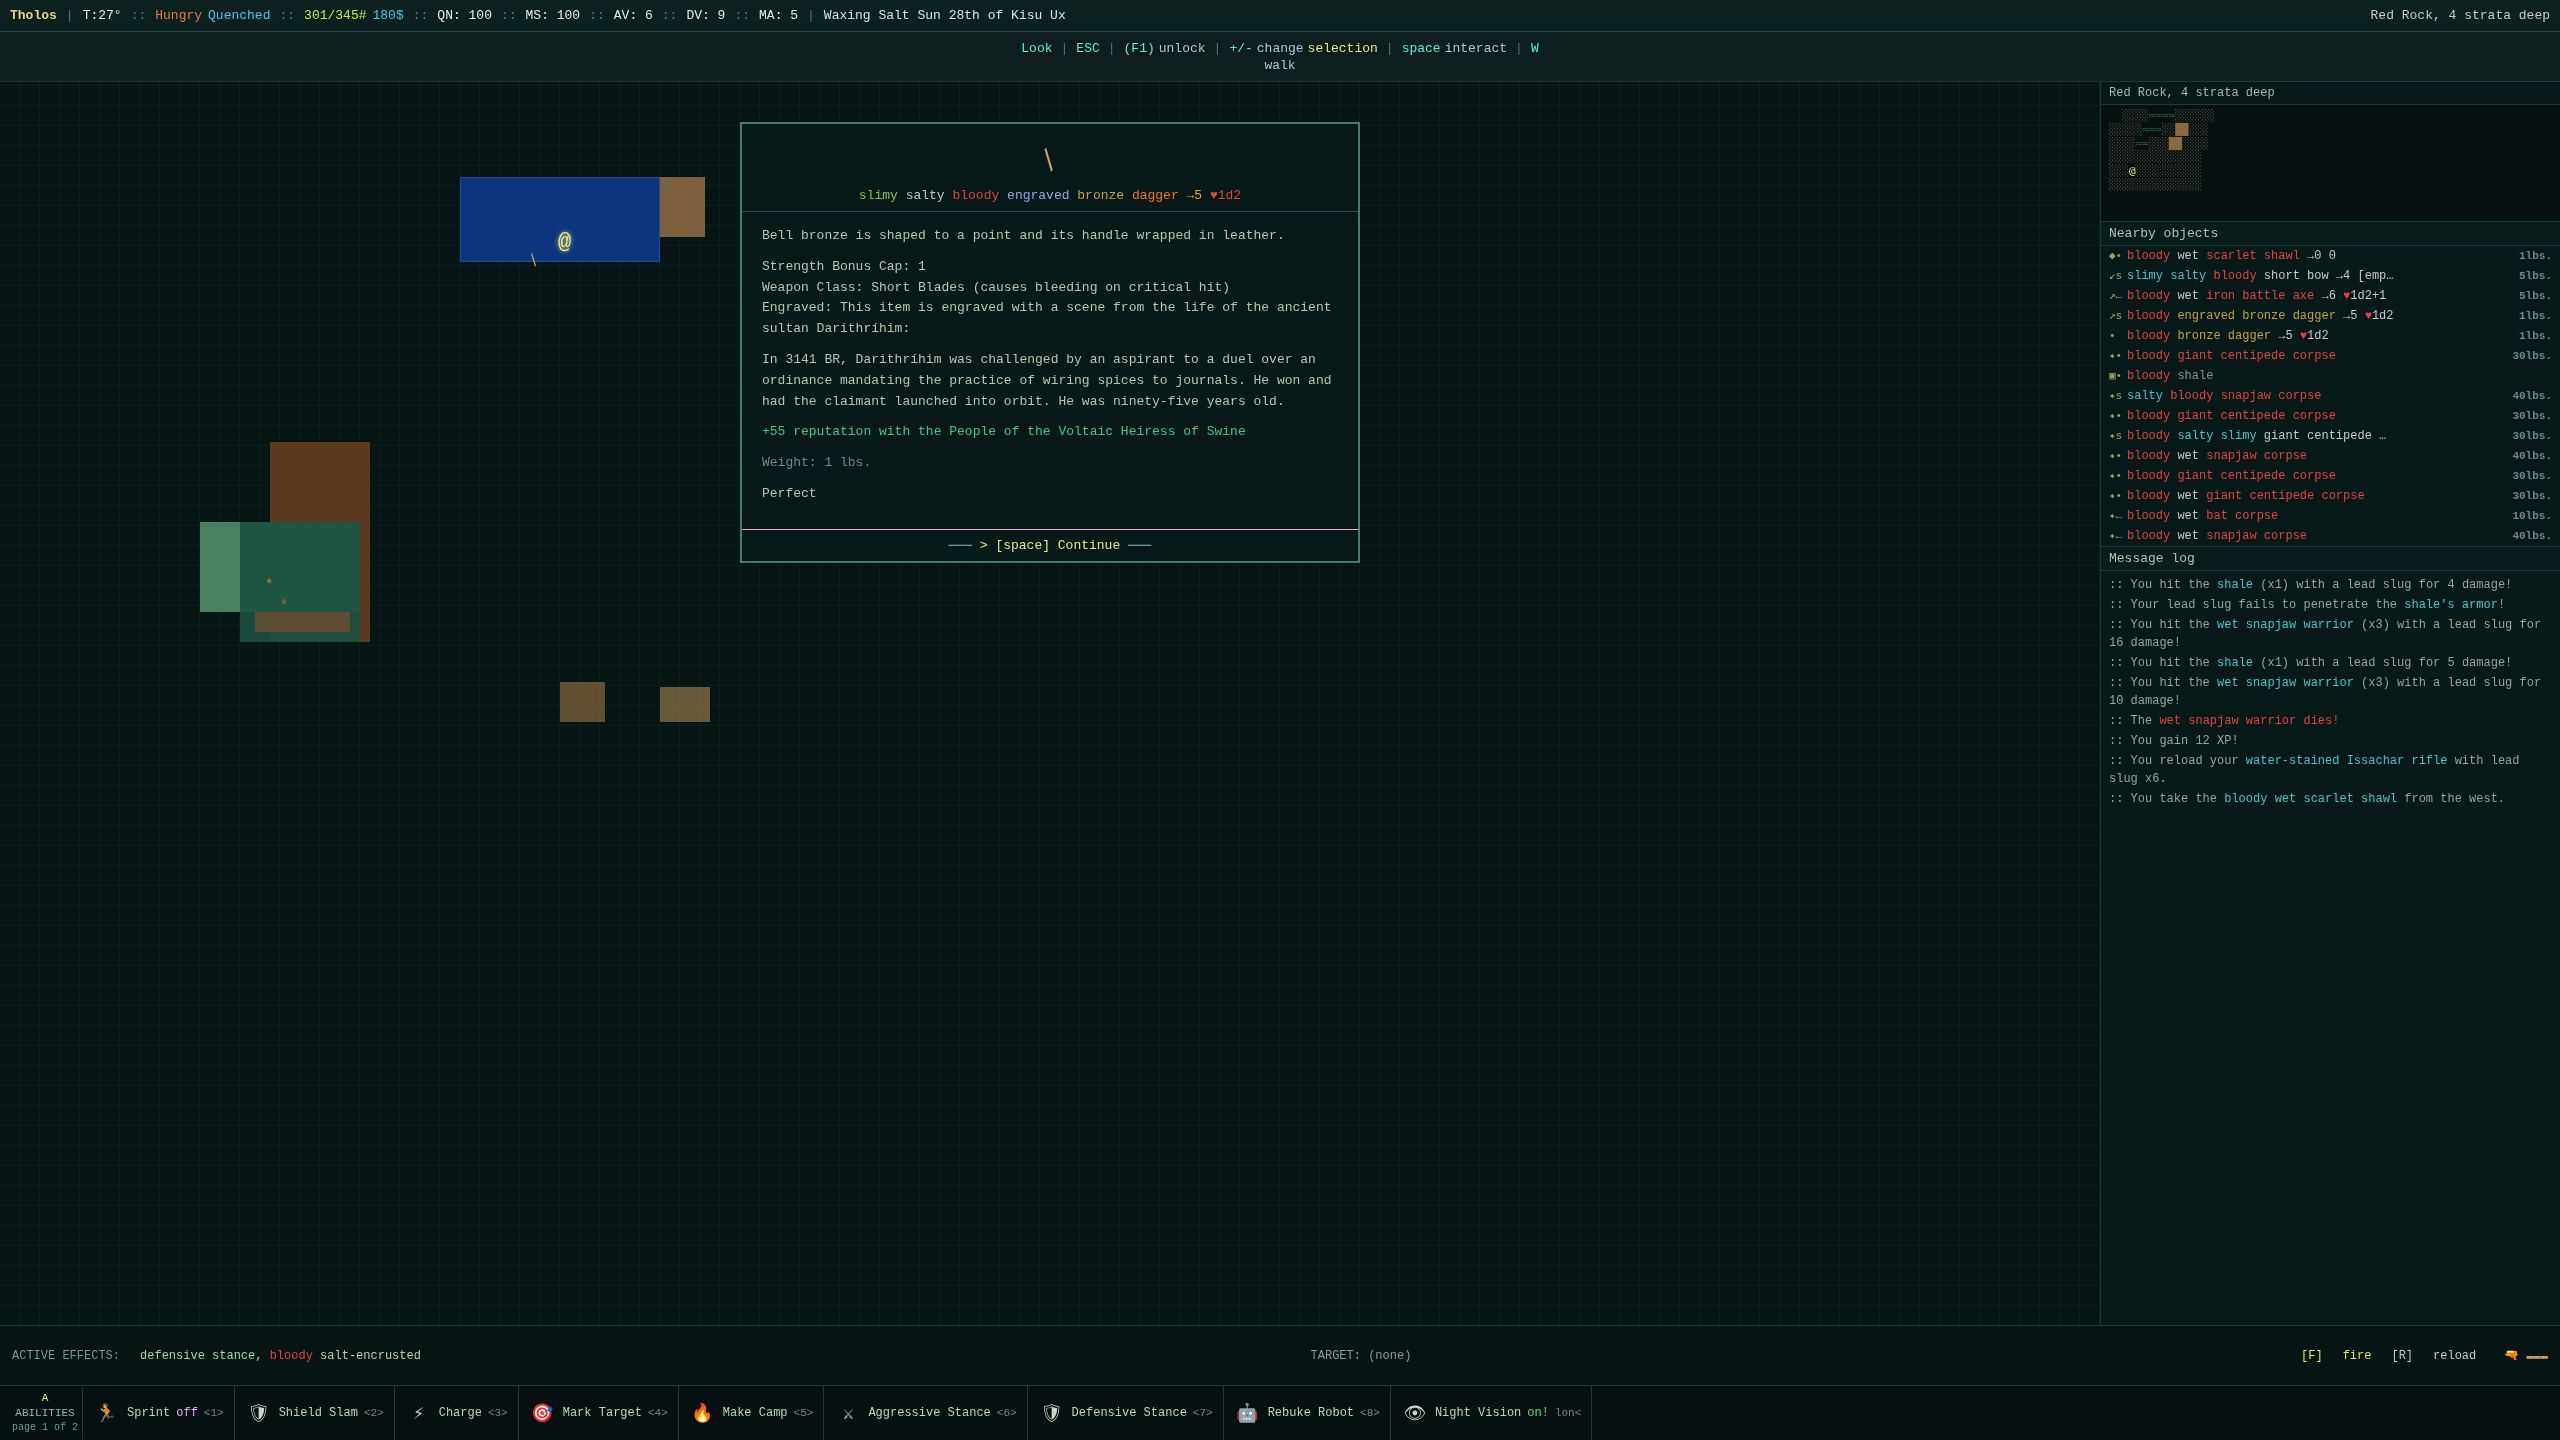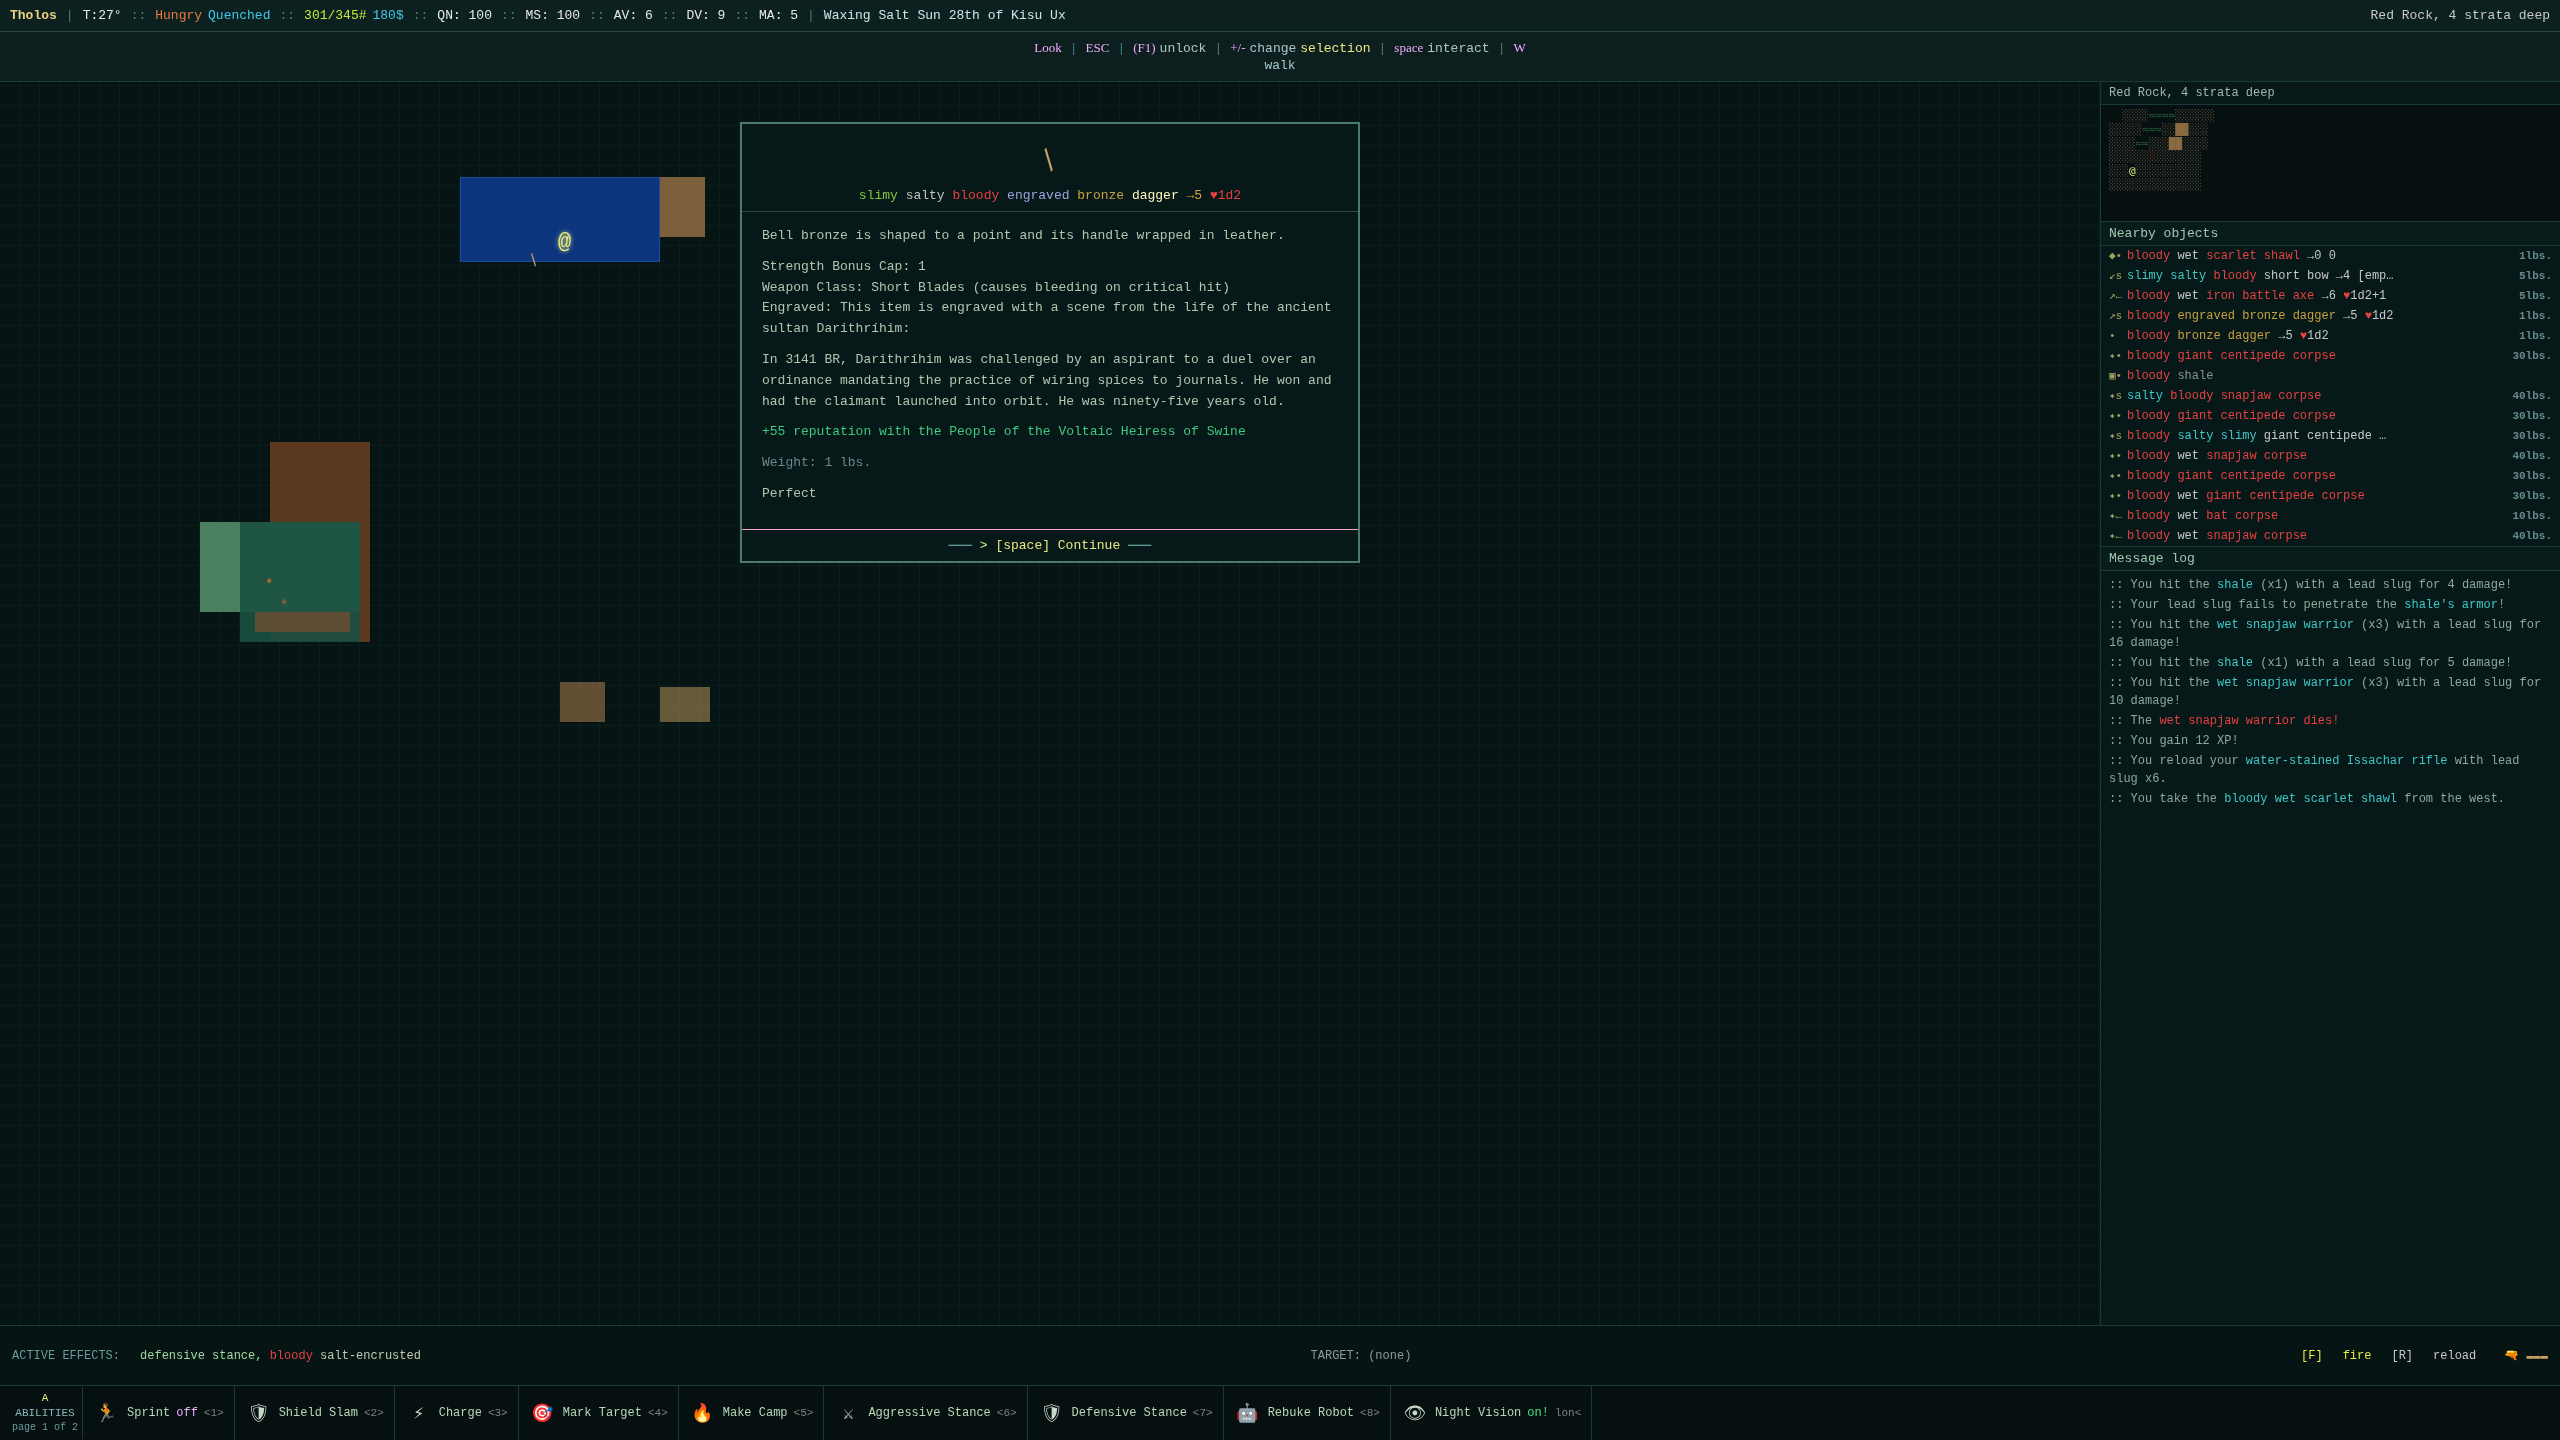--- a/index.html
+++ b/index.html
@@ -42,21 +42,21 @@
       border-bottom: 1px solid #1a3a3a;
       height: 50px;
       display: flex;
       flex-direction: column;
       align-items: center;
       justify-content: center;
       gap: 2px;
       font-size: 13px;
     }
     .keybind-row { display: flex; gap: 4px; align-items: center; }
-    .kb-key { color: #f0abfc; font-family: Liberation Serif, serif; }
+    .kb-key { color: #5eead4; }
     .kb-sep { color: #4a7a7a; margin: 0 4px; }
     .kb-action { color: #a8c8c8; }
     .kb-highlight { color: #e8e880; }
 
     
     #main-layout {
       display: flex;
       height: calc(1440px - 32px - 50px - 60px - 55px);
       position: relative;
     }
@@ -116,21 +116,21 @@
       text-align: center;
       padding: 4px 10px 8px;
       border-bottom: 1px solid #2a4a4a;
       font-size: 13px;
     }
     .d-slimy { color: #80c840; }
     .d-salty { color: #c0c8c0; }
     .d-bloody { color: #e84040; }
     .d-engraved { color: #a0a0e0; }
     .d-bronze { color: #c8a040; }
-    .d-dagger { color: #fef9c3; }
+    .d-dagger { color: #f97316; }
     .d-stats { color: #e0a040; }
     .d-hp { color: #e84040; }
 
     .dialog-content {
       padding: 14px 20px;
       font-size: 13px;
       line-height: 1.6;
       color: #b0c8b0;
     }
     .dialog-content p { margin-bottom: 10px; }

